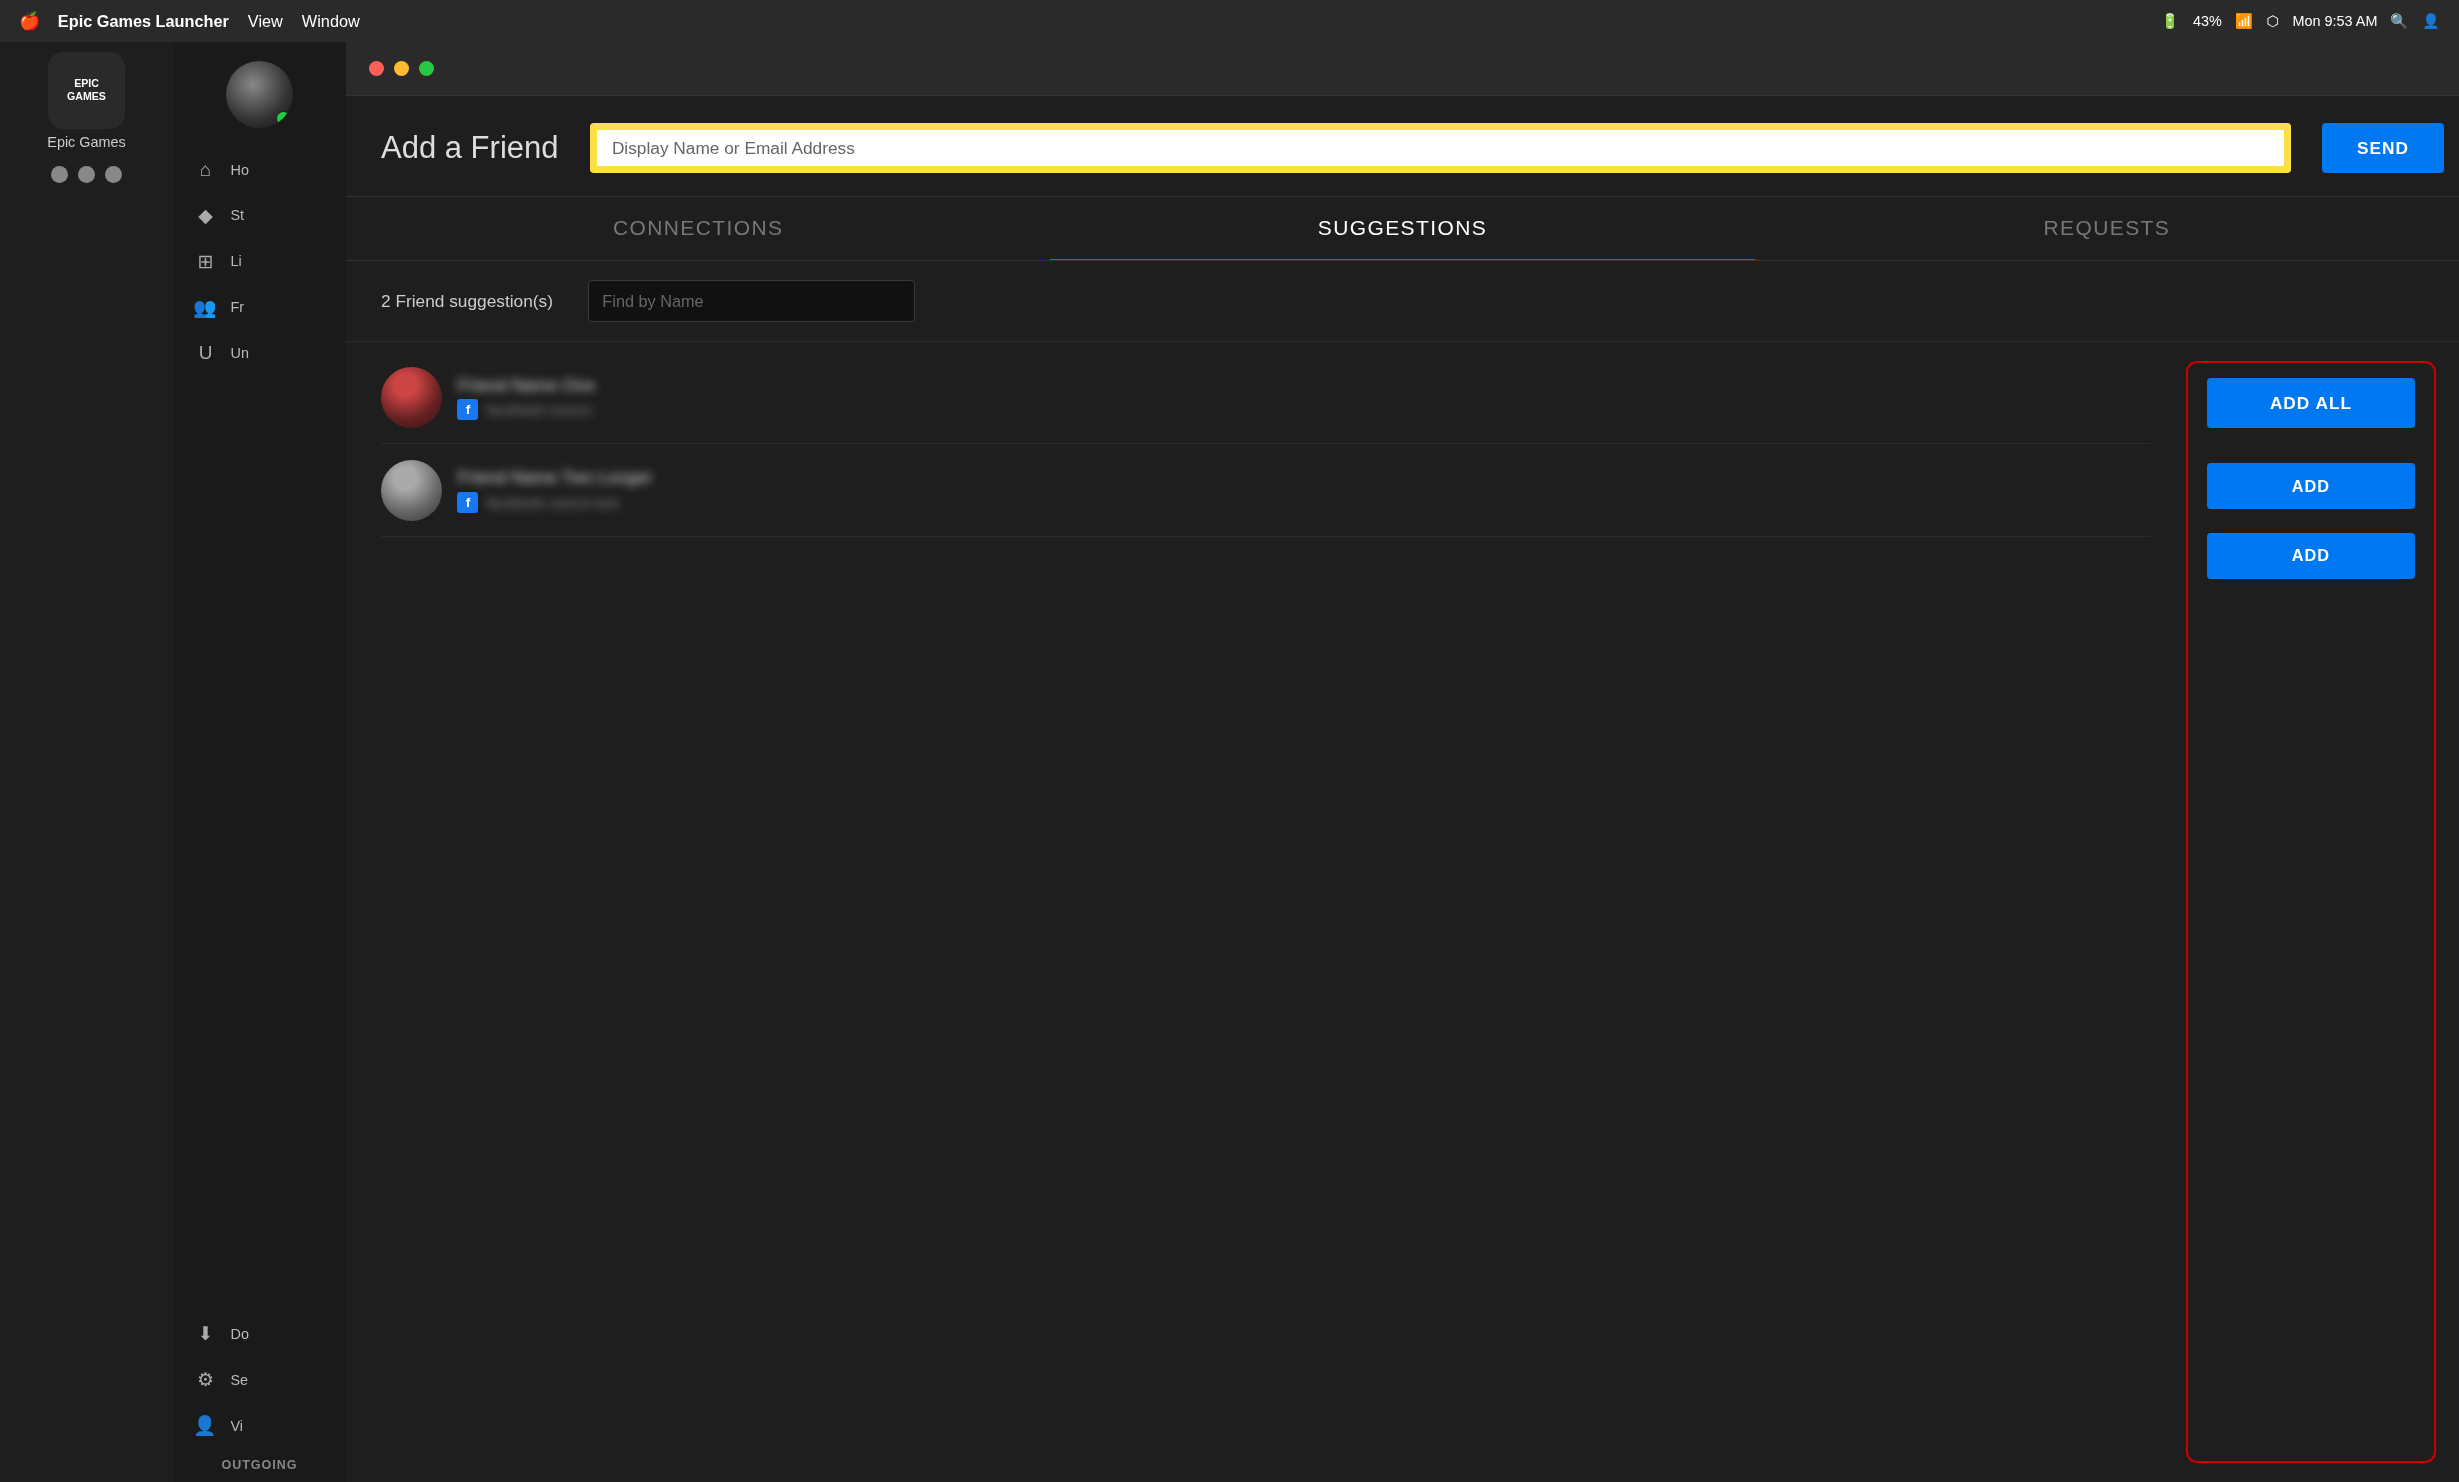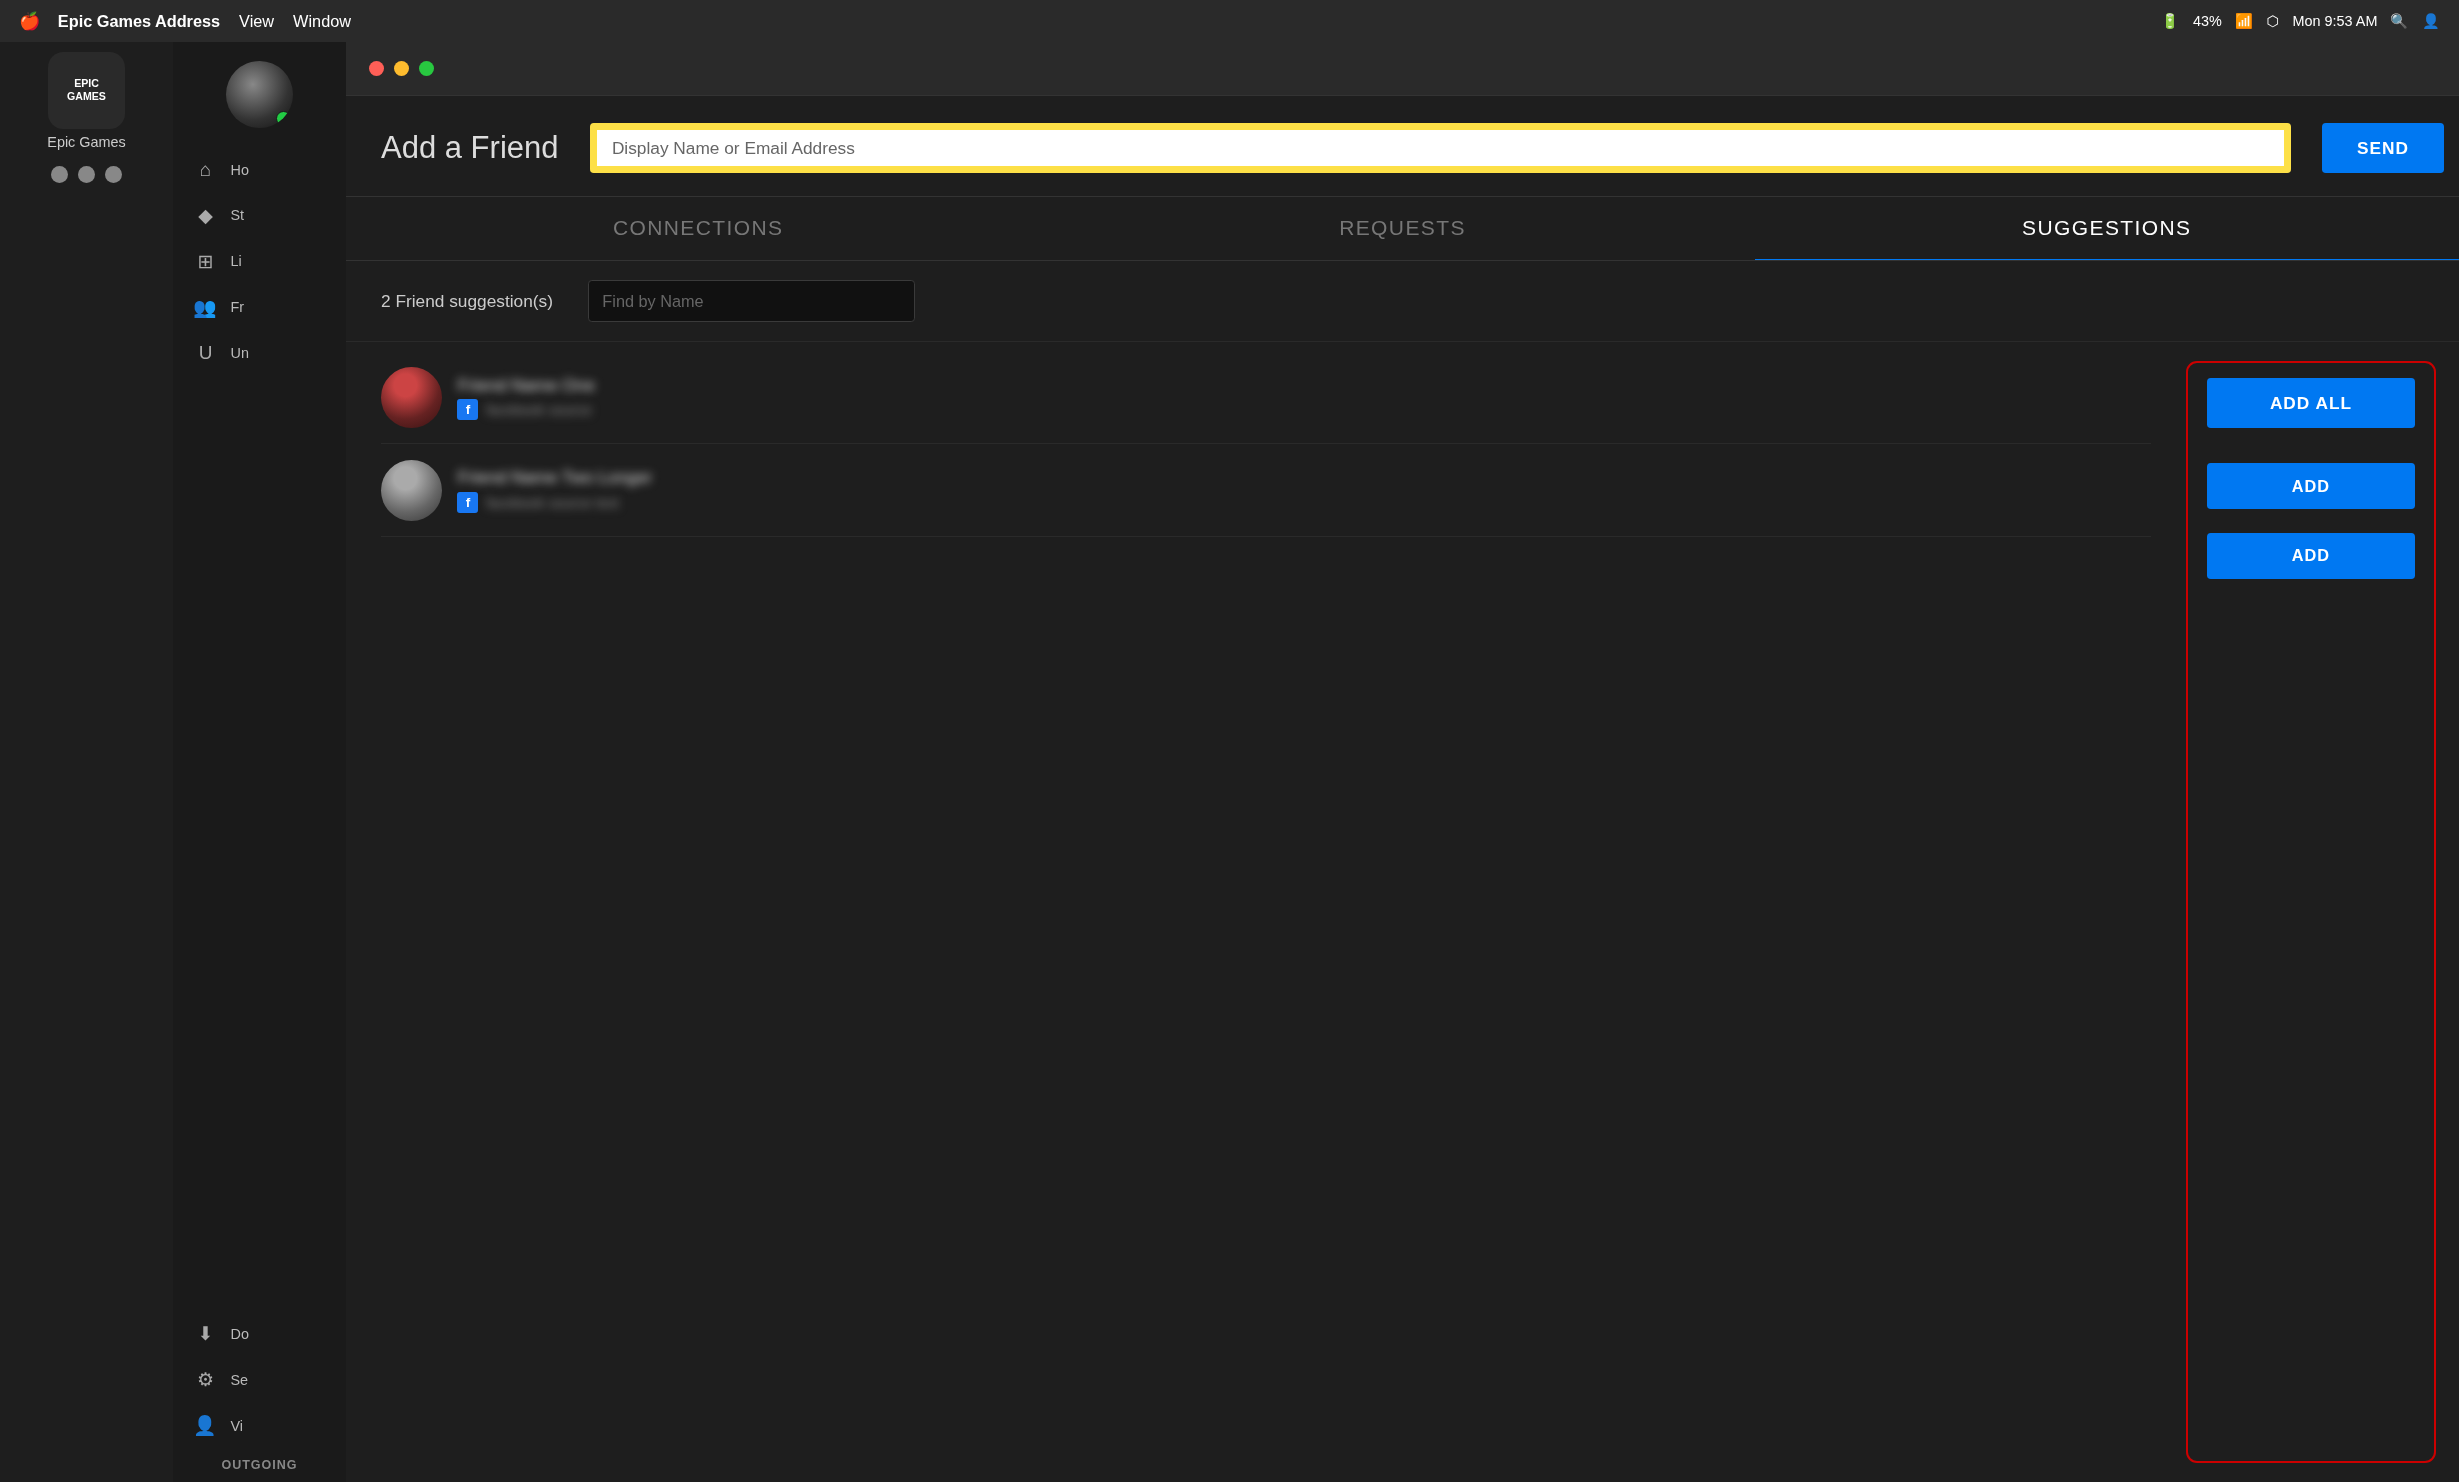--- a/index.html
+++ b/index.html
@@ -455,21 +455,21 @@
     
     ::-webkit-scrollbar { width: 5.8px; }
     ::-webkit-scrollbar-track { background: #1a1a1a; }
     ::-webkit-scrollbar-thumb { background: #444; border-radius: 2.9px; }
   </style>
 </head>
 <body>
 
 <div class="menu-bar">
   <span class="menu-bar-apple">🍎</span>
-  <span class="menu-bar-item bold">Epic Games Address</span>
+  <span class="menu-bar-item bold">Epic Games Launcher</span>
   <span class="menu-bar-item">View</span>
   <span class="menu-bar-item">Window</span>
   <div class="menu-bar-right">
     <span>🔋</span>
     <span>43%</span>
     <span>📶</span>
     <span>⬡</span>
     <span>Mon 9:53 AM</span>
     <span>🔍</span>
     <span>👤</span>
@@ -546,22 +546,22 @@
     <div class="add-friend-header">
       <h1 class="page-title">Add a Friend</h1>
       <div class="email-input-wrapper">
         <input class="email-input" type="text" placeholder="Display Name or Email Address" style="">
       </div>
       <button class="send-button">SEND</button>
     </div>
 
     <div class="tabs-bar">
       <div class="tab">CONNECTIONS</div>
+      <div class="tab active">SUGGESTIONS</div>
       <div class="tab">REQUESTS</div>
-      <div class="tab active">SUGGESTIONS</div>
     </div>
 
     <div class="suggestions-content">
       <div class="suggestions-toolbar">
         <span class="friend-count">2 Friend suggestion(s)</span>
         <input class="find-input" type="text" placeholder="Find by Name" style="">
       </div>
 
       <div class="suggestions-list">
         <div class="friends-list">

